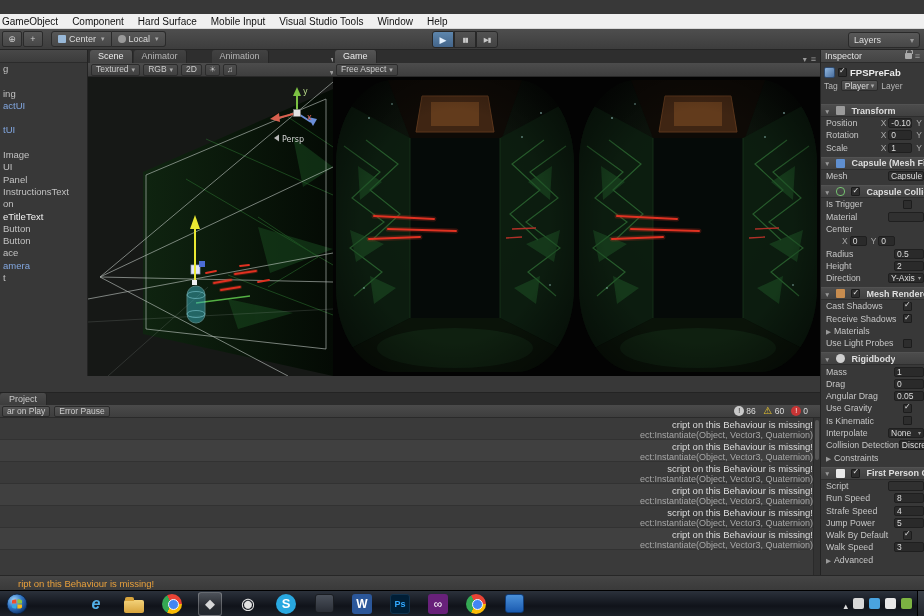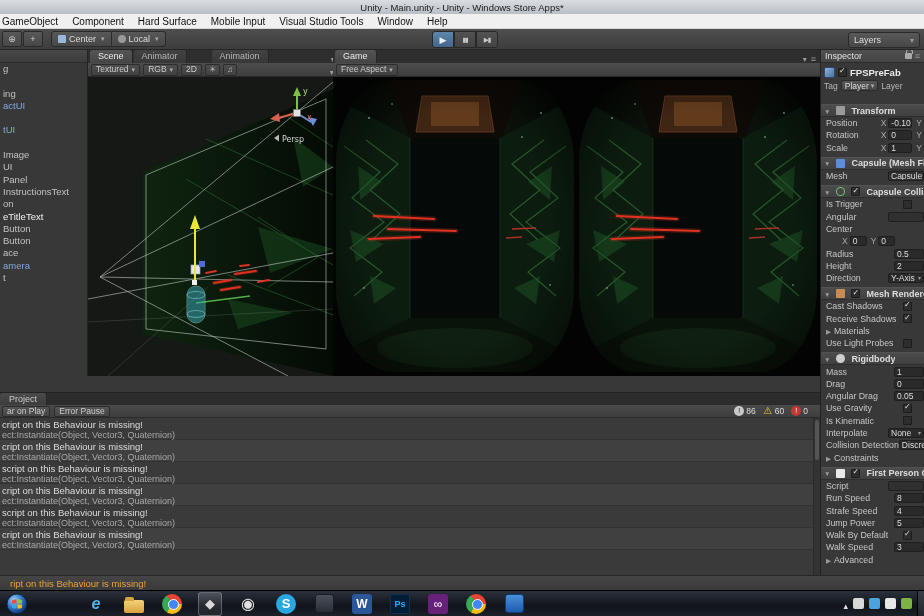--- a/index.html
+++ b/index.html
@@ -104,31 +104,31 @@
   .c-btn{font-size:8.5px;color:#ccc;background:linear-gradient(#555,#454545);border:1px solid #2a2a2a;border-radius:2px;padding:0 4px;height:11px;line-height:9px;display:flex;align-items:center;white-space:nowrap;}
   .counts{margin-left:auto;display:flex;gap:7px;margin-right:10px;align-items:center;padding-left:28px;}
   .count{display:flex;gap:2px;align-items:center;font-size:8.5px;color:#ddd;}
   .ic{width:10px;height:10px;border-radius:50%;font-size:7px;line-height:10px;text-align:center;flex:0 0 auto;}
   .info-ic{background:#c8c8c8;color:#222;}
   .info-ic::after{content:"!";}
   .warn-ic{background:none;color:#e6c32e;font-size:10px;line-height:10px;}
   .warn-ic::after{content:"⚠";}
   .err-ic{background:#c83535;color:#fff;}
   .err-ic::after{content:"!";}
-  .console-list{position:absolute;top:25px;left:0;right:7px;bottom:0;overflow:hidden;}
+  .console-list{position:absolute;top:25px;left:0;right:7px;bottom:0;overflow:hidden;text-align:right;}
   .console-entry{height:22px;padding:1px 0 0 2px;border-bottom:1px solid #323232;}
   .console-entry:nth-child(even){background:#404040;}
   .c-msg{font-size:9.5px;color:#dcdcdc;line-height:11px;white-space:nowrap;}
   .c-stack{font-size:9px;color:#a6a6a6;line-height:10px;white-space:nowrap;}
   .console-scrollbar{position:absolute;top:25px;right:0;bottom:0;width:7px;background:#333;border-left:1px solid #2a2a2a;}
   .console-scrollbar .thumb{margin:2px 1px;height:40px;background:#555;border-radius:2px;}
 
   
   .statusbar{position:absolute;top:575px;left:0;right:0;height:15px;background:linear-gradient(#454545,#3a3a3a);border-top:1px solid #272727;display:flex;align-items:center;}
-  .status-msg{font-size:9.5px;color:#e8a03c;padding-left:10px;white-space:nowrap;}
+  .status-msg{font-size:9.5px;color:#e8a03c;padding-left:18px;white-space:nowrap;}
 
   
   .taskbar{position:absolute;top:590px;left:0;right:0;height:26px;background:linear-gradient(#2b313b,#10131a 60%,#1c2129);border-top:1px solid #000;display:flex;align-items:center;}
   .start-orb{width:22px;height:22px;margin-left:6px;flex:0 0 auto;}
   .tb-icons{display:flex;gap:14px;margin-left:56px;align-items:center;}
   .tb-icon{width:24px;height:24px;display:flex;align-items:center;justify-content:center;position:relative;border-radius:3px;}
   .tb-glyph{display:flex;align-items:center;justify-content:center;}
   .tb-icon[data-kind="ie"] .tb-glyph{font-size:16px;font-style:italic;font-weight:bold;color:#53b0e8;}
   .tb-icon[data-kind="folder"] .tb-glyph{width:20px;height:13px;background:linear-gradient(#f3d27a,#d8a43c);border-radius:2px;position:relative;margin-top:5px;}
   .tb-icon[data-kind="folder"] .tb-glyph::before{content:"";position:absolute;top:-3px;left:1px;width:9px;height:4px;background:#d8a43c;border-radius:2px 2px 0 0;}
@@ -150,23 +150,20 @@
   .t2{background:#4aa3df;}
   .t3{background:#e8e8e8;}
   .t4{background:#7cb342;}
   .show-desktop{position:absolute;right:0;top:0;bottom:0;width:7px;background:linear-gradient(#3a4048,#23262c);border-left:1px solid #000;}
 </style>
 </head>
 <body>
 
 <div class="screen">
 
-  <div class="titlebar">
-    <span>Unity - Main.unity - Unity - Windows Store Apps*</span>
-  </div>
 
   <div class="menubar">
 
   <span class="menu-item">GameObject</span>
       <span class="menu-item">Component</span>
       <span class="menu-item">Hard Surface</span>
       <span class="menu-item">Mobile Input</span>
       <span class="menu-item">Visual Studio Tools</span>
       <span class="menu-item">Window</span>
       <span class="menu-item">Help</span>
@@ -498,21 +495,21 @@
       <span class="fold fold-open"></span>
       <span class="cicon ci-collider"></span>
       <span class="cb checked"></span>
       <span class="sec-title">Capsule Collider</span>
     </div>
     <div class="irow">
       <span class="ilabel">Is Trigger</span>
       <span class="cb"></span>
     </div>
     <div class="irow">
-      <span class="ilabel">Angular</span>
+      <span class="ilabel">Material</span>
       <span class="ival obj"></span>
     </div>
     <div class="irow">
       <span class="ilabel">Center</span>
     </div>
     <div class="irow">
       <span class="ind"></span>
       <span class="axis">X</span>
       <span class="ival xy">0</span>
       <span class="axis">Y</span>

